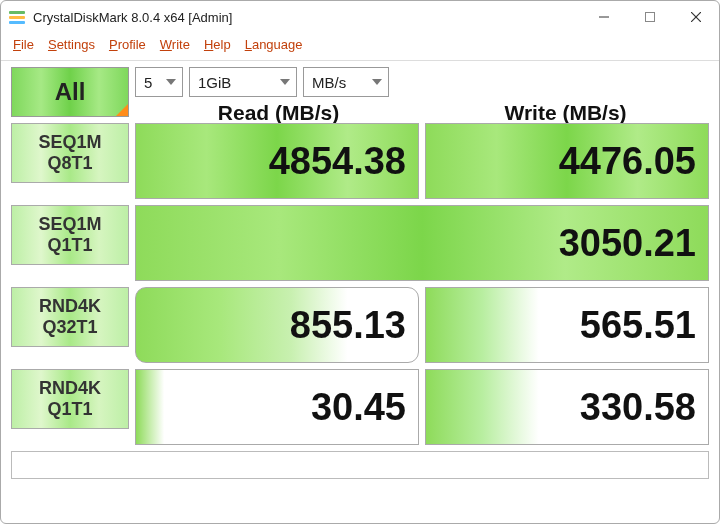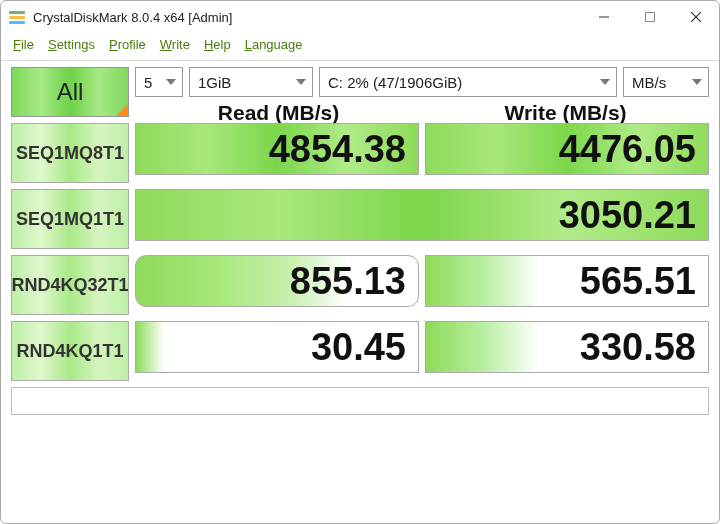--- a/index.html
+++ b/index.html
@@ -4,39 +4,39 @@
 <style>
   * { box-sizing: border-box; margin: 0; padding: 0; font-family: "Segoe UI", Arial, sans-serif; }
   body { background: #fff; width: 720px; height: 524px; overflow: hidden; border: 1px solid #aaa; border-radius: 6px; }
   .titlebar { display: flex; align-items: center; height: 32px; padding-left: 8px; }
   .titlebar .icon { width: 16px; height: 16px; margin-right: 8px; display: flex; flex-direction: column; justify-content: center; }
   .titlebar .icon .bar { height: 3px; margin: 1px 0; border-radius: 1px; }
   .titlebar .title { font-size: 13px; color: #222; flex: 1; }
   .win-controls { display: flex; height: 100%; }
   .win-btn { width: 46px; height: 100%; display: flex; align-items: center; justify-content: center; cursor: pointer; color: #555; }
   .win-btn svg { width: 10px; height: 10px; }
-  .menubar { display: flex; gap: 14px; padding: 4px 12px 8px 12px; font-size: 13px; color: #4d7c0f; border-bottom: 1px solid #ddd; }
+  .menubar { display: flex; gap: 14px; padding: 4px 12px 8px 12px; font-size: 13px; color: #c2410c; border-bottom: 1px solid #ddd; }
   .menubar .menu-item { cursor: pointer; }
   .menubar .menu-item::first-letter { text-decoration: underline; }
   .content { padding: 6px 10px 6px 10px; }
   .row { display: flex; gap: 6px; margin-bottom: 6px; }
   .controls-row { height: 50px; align-items: stretch; }
-  .all-btn { width: 118px; height: 50px; background: linear-gradient(90deg, #7fd85c 0%, #a6e985 25%, #6fd14a 50%, #a6e985 75%, #7fd85c 100%); border: 1px solid #999; display: flex; align-items: center; justify-content: center; font-size: 24px; font-weight: normal; color: #222; cursor: pointer; position: relative; }
+  .all-btn { width: 118px; height: 50px; background: linear-gradient(90deg, #7fd85c 0%, #a6e985 25%, #6fd14a 50%, #a6e985 75%, #7fd85c 100%); border: 1px solid #999; display: flex; align-items: center; justify-content: center; font-size: 24px; font-weight: bold; color: #222; cursor: pointer; position: relative; }
   .all-btn::after { content: ""; position: absolute; right: 0; bottom: 0; width: 0; height: 0; border-left: 12px solid transparent; border-bottom: 12px solid #ff8c1a; }
   .select { border: 1px solid #999; height: 30px; background: #fff; display: flex; align-items: center; padding: 0 22px 0 8px; font-size: 15px; color: #222; position: relative; cursor: pointer; }
   .select::after { content: ""; position: absolute; right: 6px; top: 50%; transform: translateY(-50%); width: 0; height: 0; border-left: 5px solid transparent; border-right: 5px solid transparent; border-top: 6px solid #777; }
   .sel-count { width: 48px; }
-  .sel-size { width: 124px; }
+  .sel-size { width: 108px; }
   .sel-drive { flex: 1; }
   .sel-unit { width: 86px; text-align: center; }
   .headers { display: flex; margin-top: 0; }
   .col-header { flex: 1; text-align: center; font-size: 21px; font-weight: bold; color: #111; }
   .test-row { display: flex; gap: 6px; margin-bottom: 6px; }
-  .test-btn { width: 118px; height: 60px; background: linear-gradient(90deg, #bdefa6 0%, #dff7cc 25%, #a9e988 50%, #d6f5c0 75%, #bdefa6 100%); border: 1px solid #aaa; display: flex; flex-direction: row; align-items: center; justify-content: center; font-size: 18px; font-weight: bold; color: #333; cursor: pointer; line-height: 1.15; }
-  .result { flex: 1; height: 52px; background: linear-gradient(90deg, #8edb5a 0%, #a8e87c 25%, #7cd64a 50%, #b0eb88 75%, #8edb5a 100%); border: 1px solid #aaa; display: flex; align-items: center; justify-content: flex-end; padding-right: 12px; font-size: 38px; font-weight: bold; color: #111; }
+  .test-btn { width: 118px; height: 60px; background: linear-gradient(90deg, #bdefa6 0%, #dff7cc 25%, #a9e988 50%, #d6f5c0 75%, #bdefa6 100%); border: 1px solid #aaa; display: flex; flex-direction: column; align-items: center; justify-content: center; font-size: 18px; font-weight: bold; color: #333; cursor: pointer; line-height: 1.15; }
+  .result { flex: 1; height: 76px; background: linear-gradient(90deg, #8edb5a 0%, #a8e87c 25%, #7cd64a 50%, #b0eb88 75%, #8edb5a 100%); border: 1px solid #aaa; display: flex; align-items: center; justify-content: flex-end; padding-right: 12px; font-size: 38px; font-weight: bold; color: #111; }
   .result.low { background: linear-gradient(90deg, #8edb5a 0%, #b8eea0 20%, #fff 40%, #fff 100%); }
   .result.med { background: linear-gradient(90deg, #8edb5a 0%, #a8e87c 30%, #c8f0b0 55%, #fff 75%, #fff 100%); border-radius: 11px; }
   .result.vlow { background: linear-gradient(90deg, #8edb5a 0%, #fff 10%, #fff 100%); }
   .status-bar { height: 28px; border: 1px solid #bbb; margin-top: 4px; background: #fff; }
 </style>
 </head>
 <body>
 
 <div class="titlebar">
   <div class="icon">
@@ -75,21 +75,20 @@
 </div>
 
 <div class="content">
 
   <div class="row controls-row">
     <div class="all-btn">All</div>
     <div style="display:flex; flex-direction:column; flex:1; gap:4px;">
       <div style="display:flex; gap:6px;">
         <div class="select sel-count">5</div>
         <div class="select sel-size">1GiB</div>
-        <div class="select sel-drive">C: 2% (47/1906GiB)</div>
         <div class="select sel-unit">MB/s</div>
       </div>
       <div class="headers">
         <div class="col-header">Read (MB/s)</div>
         <div class="col-header">Write (MB/s)</div>
       </div>
     </div>
   </div>
 
   <div class="test-row">

